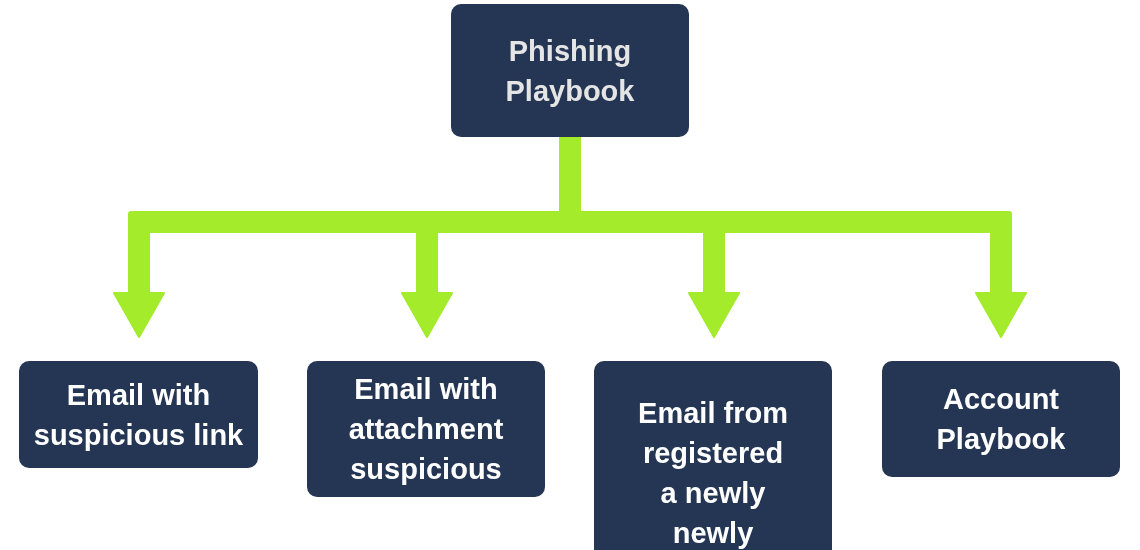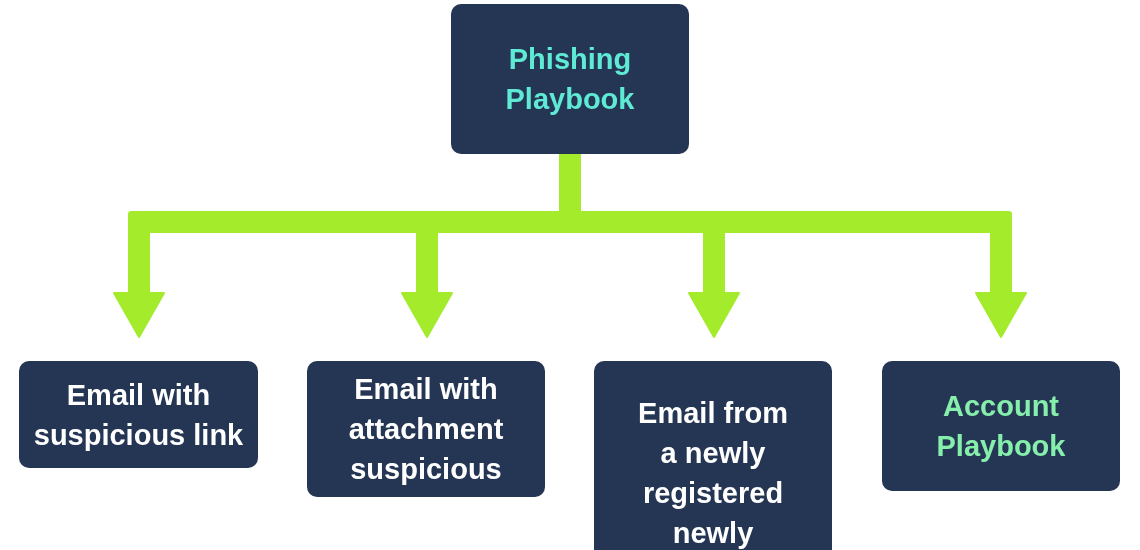--- a/index.html
+++ b/index.html
@@ -32,21 +32,21 @@
   <g>
     <rect x="703" y="222" width="22" height="72" fill="#a3eb2b"></rect>
     <polygon points="689,293 739,293 714,337" fill="#a3eb2b" stroke="#a3eb2b" stroke-width="2" stroke-linejoin="round"></polygon>
   </g>
   <g>
     <rect x="990" y="222" width="22" height="72" fill="#a3eb2b"></rect>
     <polygon points="976,293 1026,293 1001,337" fill="#a3eb2b" stroke="#a3eb2b" stroke-width="2" stroke-linejoin="round"></polygon>
   </g>
 </svg>
 
-<div class="node" style="left: 451px; top: 4px; width: 238px; height: 150px; background: rgb(36, 54, 84); color: #5eead4;">
+<div class="node" style="left: 451px; top: 4px; width: 238px; height: 133px; background: rgb(36, 54, 84); color: #e5e5e5;">
   <div>
     <span>Phishing</span>
     <span>Playbook</span>
   </div>
 </div>
 
 <div class="node" style="left: 19px; top: 361px; width: 239px; height: 107px; background: rgb(36, 54, 84); color: rgb(255, 255, 255);">
   <div>
     <span>Email with</span>
     <span>suspicious link</span>
@@ -57,24 +57,24 @@
   <div>
     <span>Email with</span>
     <span>attachment</span>
     <span>suspicious</span>
   </div>
 </div>
 
 <div class="node" style="left: 594px; top: 361px; width: 238px; height: 224px; background: rgb(36, 54, 84); color: rgb(255, 255, 255);">
   <div>
     <span>Email from</span>
+    <span>registered</span>
     <span>a newly</span>
-    <span>registered</span>
     <span>newly</span>
   </div>
 </div>
 
-<div class="node" style="left: 882px; top: 361px; width: 238px; height: 130px; background: rgb(36, 54, 84); color: #86efac;">
+<div class="node" style="left: 882px; top: 361px; width: 238px; height: 116px; background: rgb(36, 54, 84); color: #ffffff;">
   <div>
     <span>Account</span>
     <span>Playbook</span>
   </div>
 </div>
 
 </body></html>

